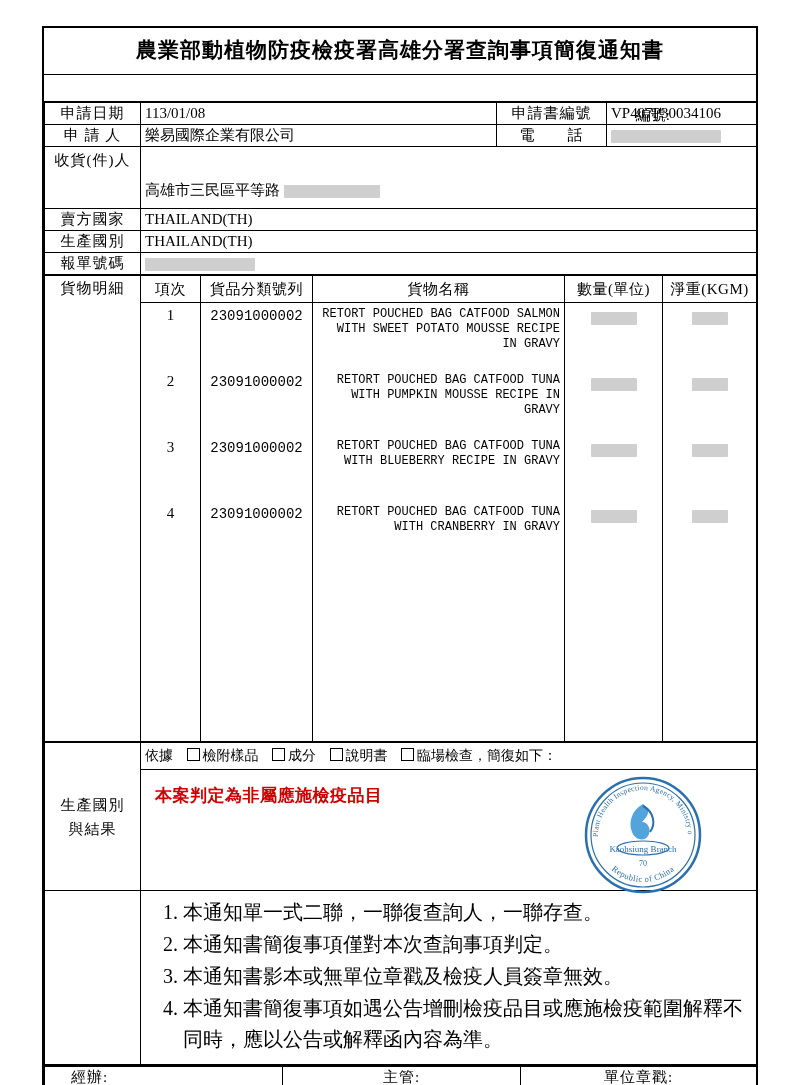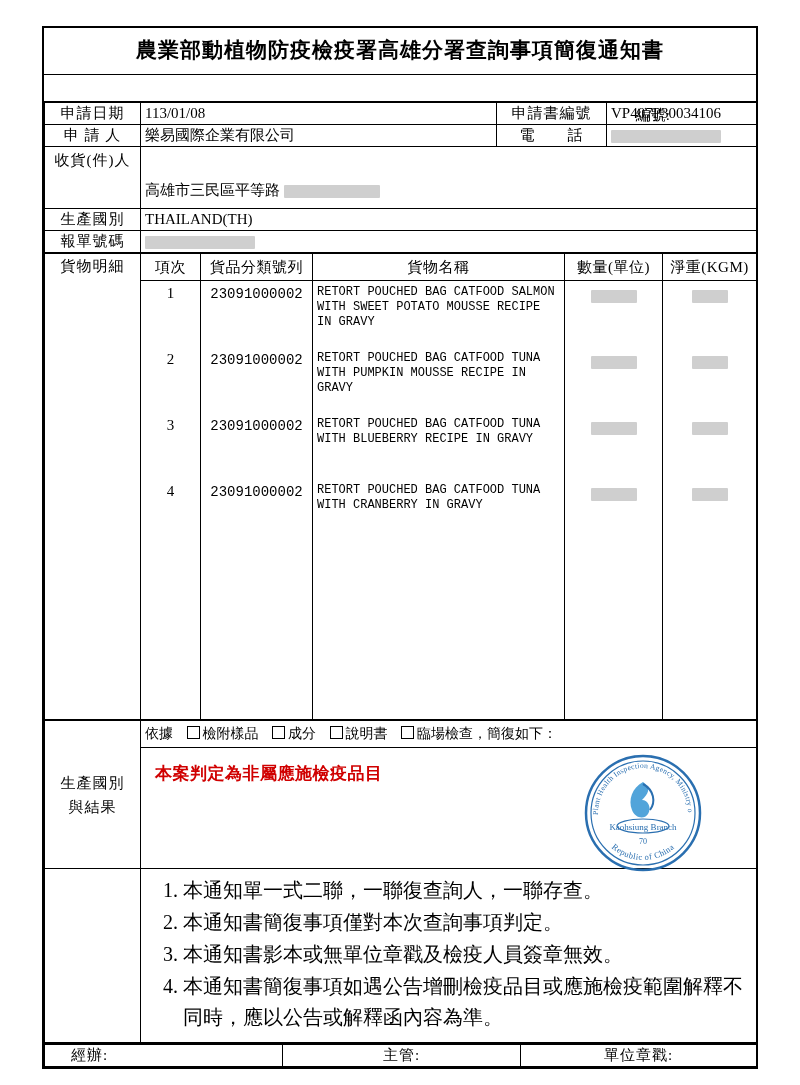--- a/index.html
+++ b/index.html
@@ -115,20 +115,21 @@
     font-size: 14px;
     vertical-align: top;
     padding-top: 5px;
   }
   .goods .name {
     font-family: "Liberation Mono", monospace;
     font-size: 12px;
     line-height: 1.25;
     vertical-align: top;
     padding: 4px 4px 4px 4px;
+    text-align: right;
   }
   .goods .qty, .goods .wt {
     text-align: center;
     vertical-align: top;
     padding-top: 6px;
   }
   .goods .spacer td { height: 172px; }
 
   
   .result-left {
@@ -230,20 +231,24 @@
           <td class="lbl">申 請 人</td>
           <td class="val">樂易國際企業有限公司</td>
           <td class="lbl">電　　話</td>
           <td class="val"><span class="redact w3"></span></td>
         </tr>
         <tr>
           <td class="lbl" style="height:56px;vertical-align:top;padding-top:4px;">收貨(件)人</td>
           <td class="val" colspan="3" style="vertical-align:bottom;padding-bottom:8px;">
             <span>高雄市三民區平等路</span><span class="redact w2" style="margin-left:4px;"></span>
           </td>
+        </tr>
+        <tr>
+          <td class="lbl">賣方國家</td>
+          <td class="val" colspan="3">THAILAND(TH)</td>
         </tr>
         <tr>
           <td class="lbl">生產國別</td>
           <td class="val" colspan="3">THAILAND(TH)</td>
         </tr>
         <tr>
           <td class="lbl">報單號碼</td>
           <td class="val" colspan="3"><span class="redact w3"></span></td>
         </tr>
       </tbody>

